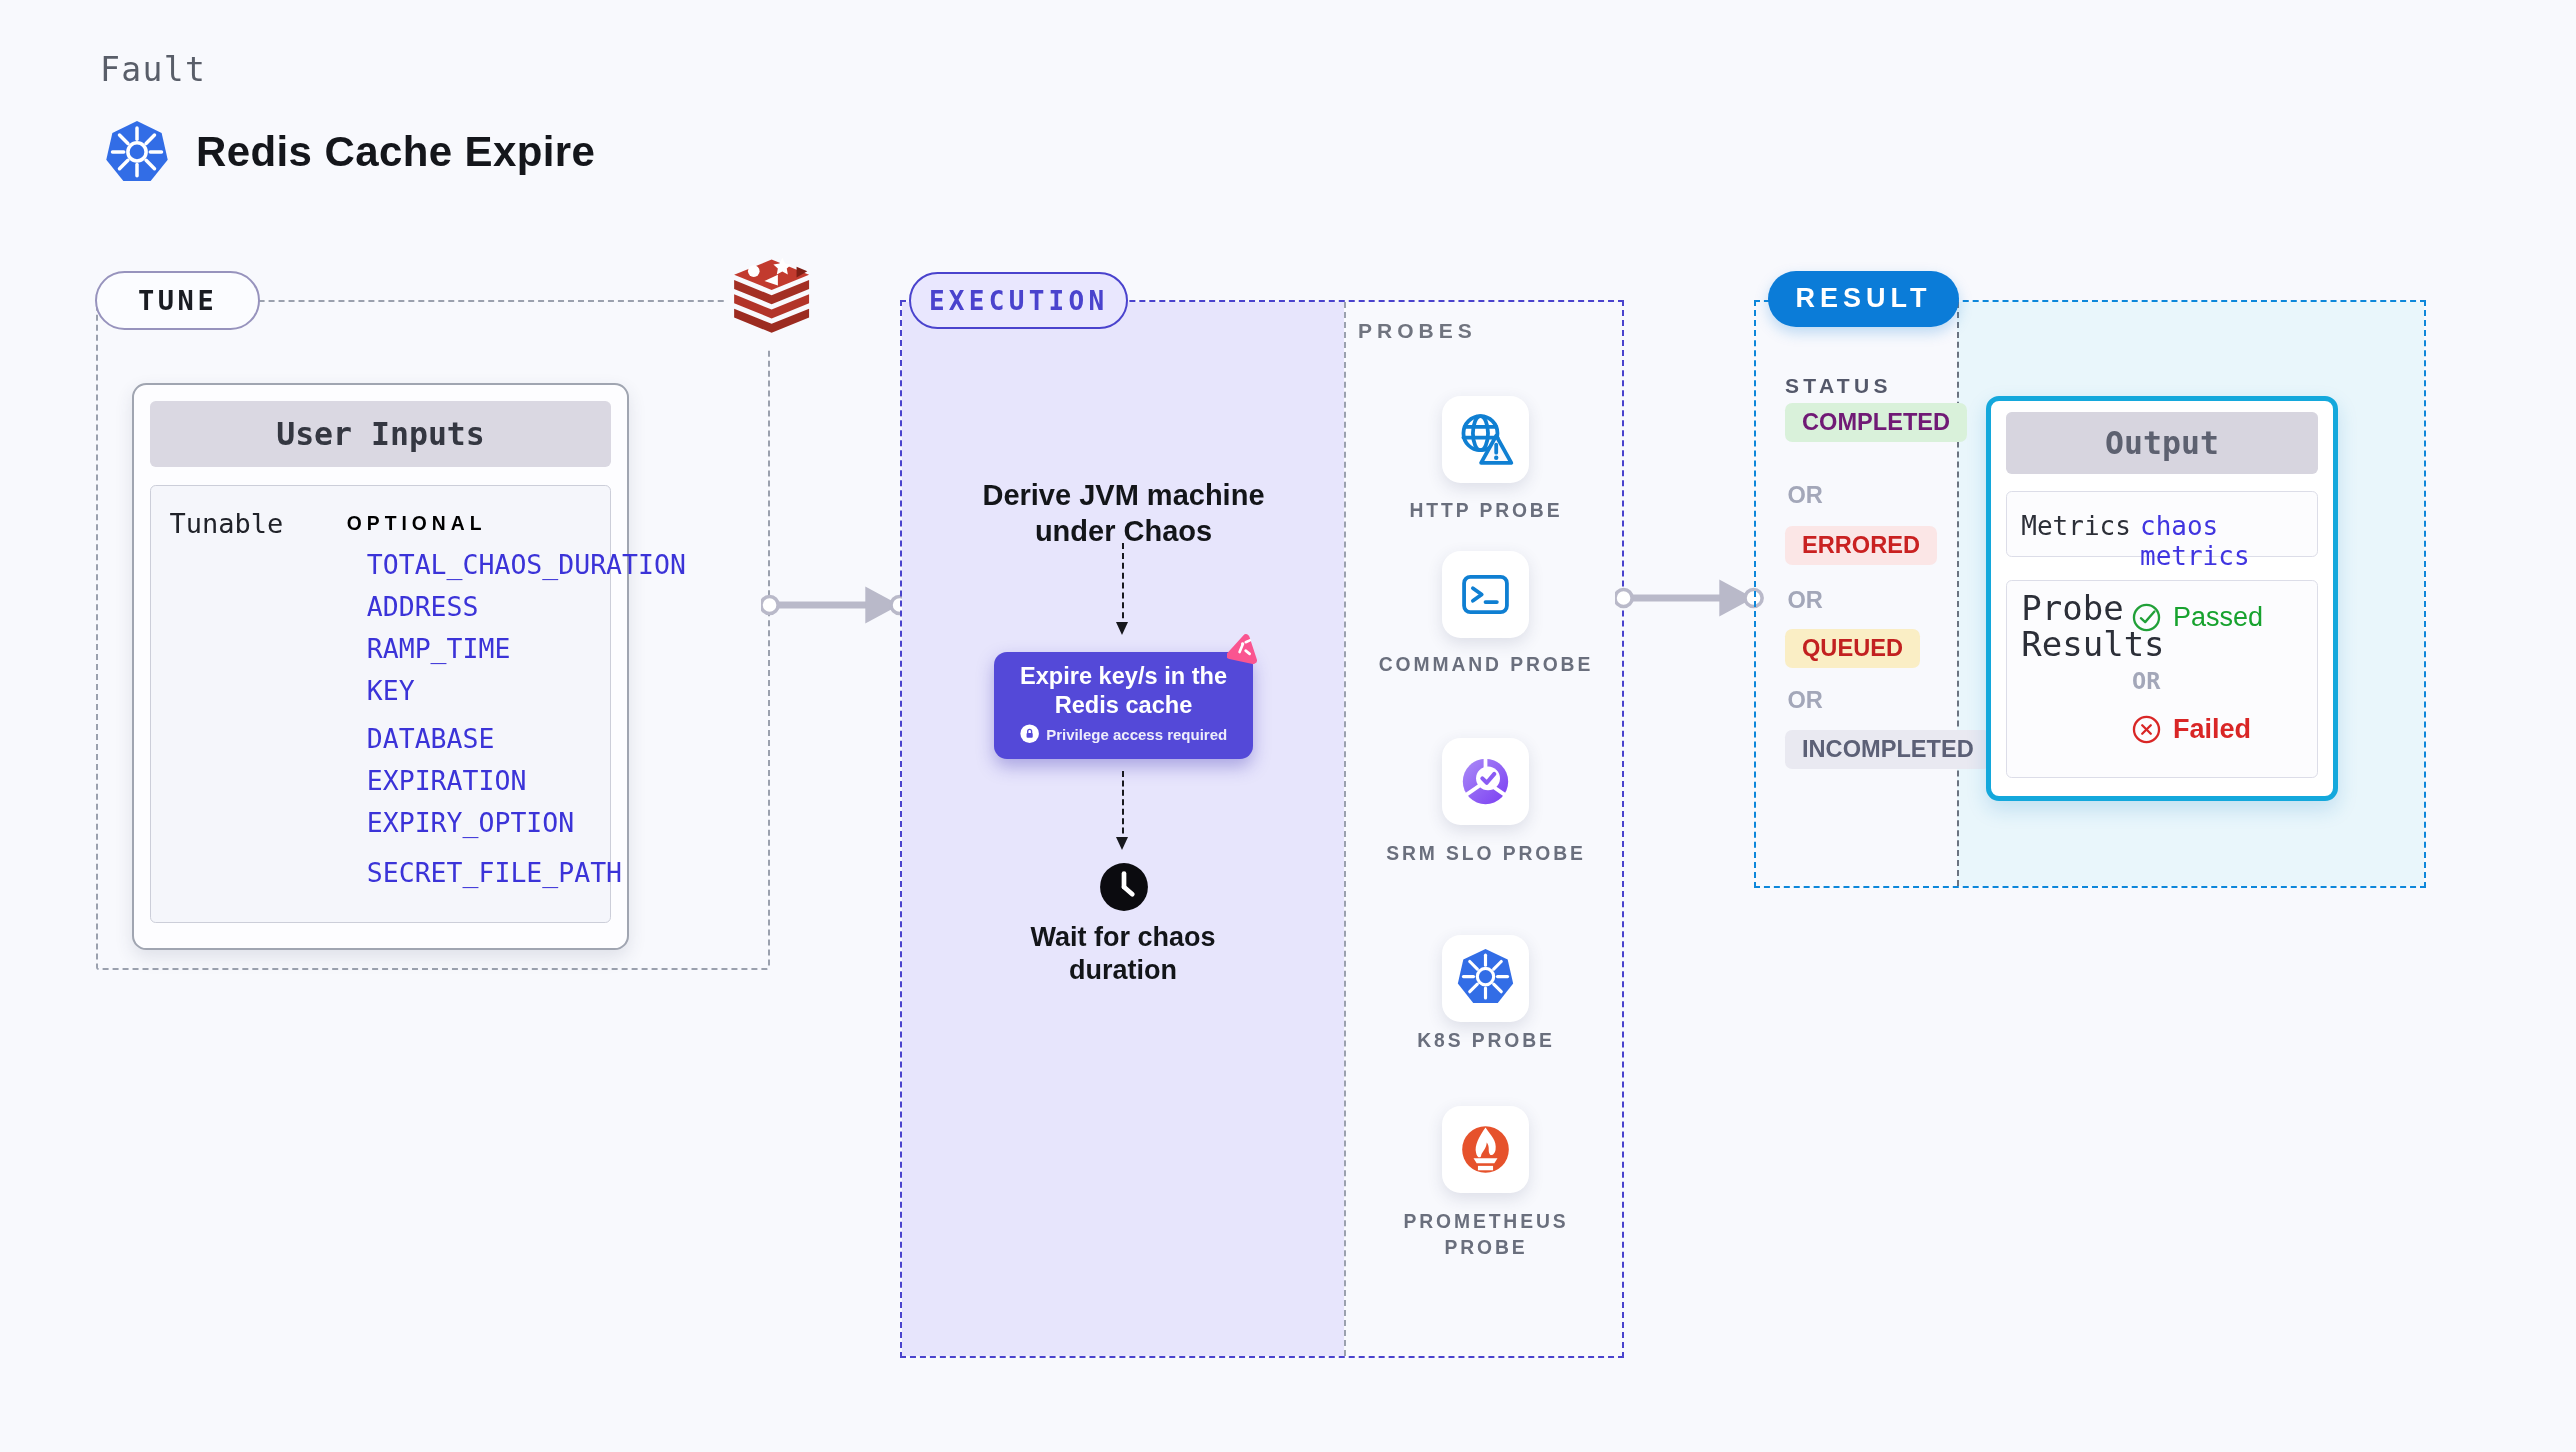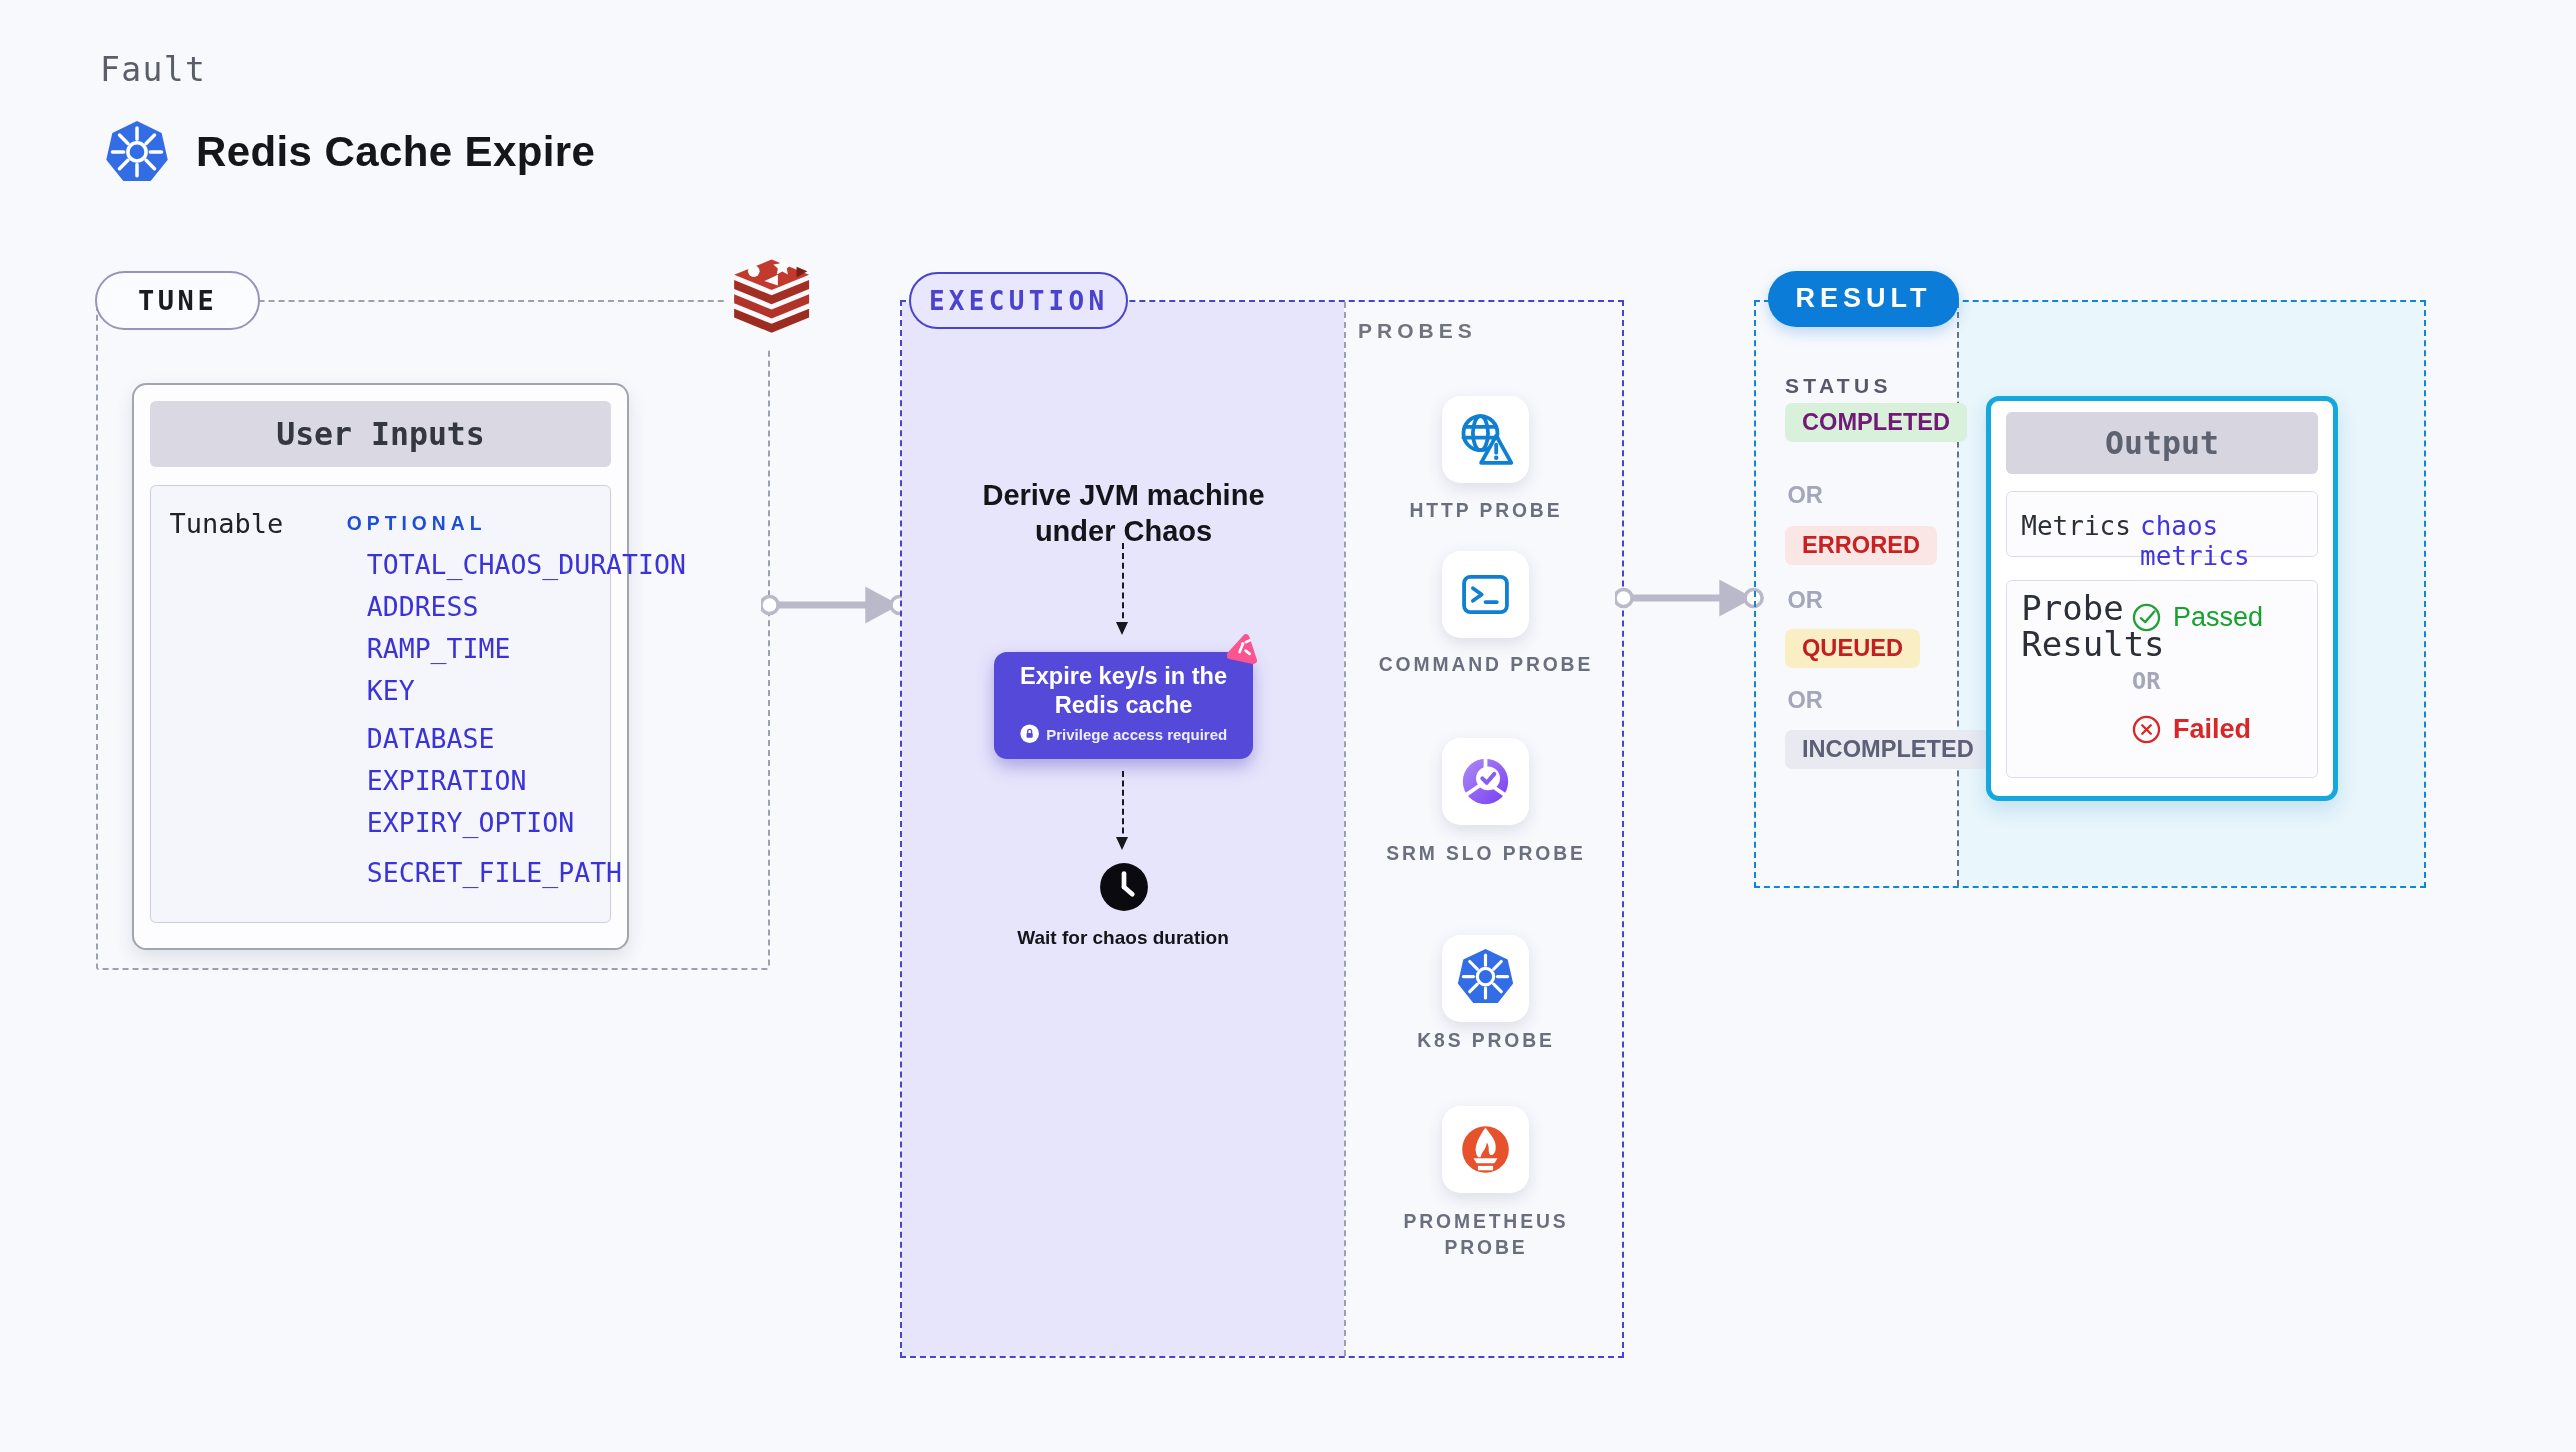--- a/index.html
+++ b/index.html
@@ -40,40 +40,40 @@
   
   .ui-card { position:absolute; left:34px; top:81px; width:497px; height:567px; background:#fdfdff;
              border:2.9px solid #a0a5b1; border-radius:14.3px; box-shadow:0 7.2px 18.6px rgba(50,55,90,.12); }
   .ui-header { position:absolute; left:15.8px; right:15.8px; top:15.8px; height:66px; background:#dad8e2; border-radius:5.7px;
                display:flex; align-items:center; justify-content:center; font-weight:700; font-size:31.5px; color:#343741;
                font-family:"DejaVu Sans Mono","Liberation Mono",monospace; }
   .ui-panel { position:absolute; left:15.8px; right:15.8px; top:100px; height:438px; background:#f5f6fb;
               border:1.4px solid #ccced9; border-radius:5.7px; }
   .tunable { position:absolute; left:18.6px; top:21.5px; font-size:27px; color:#202229;
              font-family:"DejaVu Sans Mono","Liberation Mono",monospace; }
-  .optional { position:absolute; left:196px; top:27px; font-size:19.3px; font-weight:600; letter-spacing:5px; color:#1d4ed8; }
+  .optional { position:absolute; left:196px; top:27px; font-size:19.3px; font-weight:600; letter-spacing:5px; color:#000000; }
   .params { position:absolute; left:196px; top:63px;margin-left:20px; }
   .param { height:42px; font-size:26.5px; color:#3b33d8; font-family:"DejaVu Sans Mono","Liberation Mono",monospace; }
   .gap-a { margin-top:6.4px; } .gap-b { margin-top:7.9px; }
 
   
   .derive-step { position:absolute; left:71px; top:175px; width:301px; text-align:center;
                  font-size:29px; font-weight:800; color:#131519; line-height:36px; }
   .varrow { position:absolute; width:0; border-left:2.9px dashed #17181d; }
   .varrow::after { content:''; position:absolute; left:-7.9px; bottom:-13px;
                    border:6.4px solid transparent; border-top:13px solid #17181d; }
   .action-card { position:absolute; left:92px; top:350px; width:259px; height:107px; background:#5449d8;
                  border-radius:13px; box-shadow:0 7.2px 17px rgba(60,50,180,.35); }
   .action-title { padding:10px 20px 0; text-align:center; font-size:23.6px; line-height:29px; font-weight:700; color:#fff; }
   .action-note { margin-top:3.6px; display:flex; align-items:flex-end; justify-content:center; gap:7.2px;
                  font-size:15px; font-weight:600; color:#eeedfb; }
   .pink-badge { position:absolute; right:-7.2px; top:-18.6px; width:33px; height:31.5px; }
   .clock-wrap { position:absolute; left:196px; top:559px; width:52px; height:52px; }
   .wait-step { position:absolute; left:85px; top:619px; width:272px; text-align:center;
-               font-size:19px; font-weight:800; color:#131519; line-height:33px; }
+               font-size:27px; font-weight:800; color:#131519; line-height:33px; }
 
   
   .probes-label { position:absolute; left:456px; top:17px; font-size:21px; font-weight:600;
                   letter-spacing:5px; color:#70747f; }
   .probe-square { position:absolute; left:540px; width:87px; height:87px; background:#fff; border-radius:18.6px;
                   box-shadow:0 5.7px 15.8px rgba(50,55,90,.13); display:flex; align-items:center; justify-content:center; }
   .probe-square svg { width:63px; height:63px; }
   .probe-label { position:absolute; left:476px; width:216px; text-align:center; font-size:19.3px; font-weight:600;
                  letter-spacing:2.9px; color:#6a6f7d; line-height:26px; }
 

